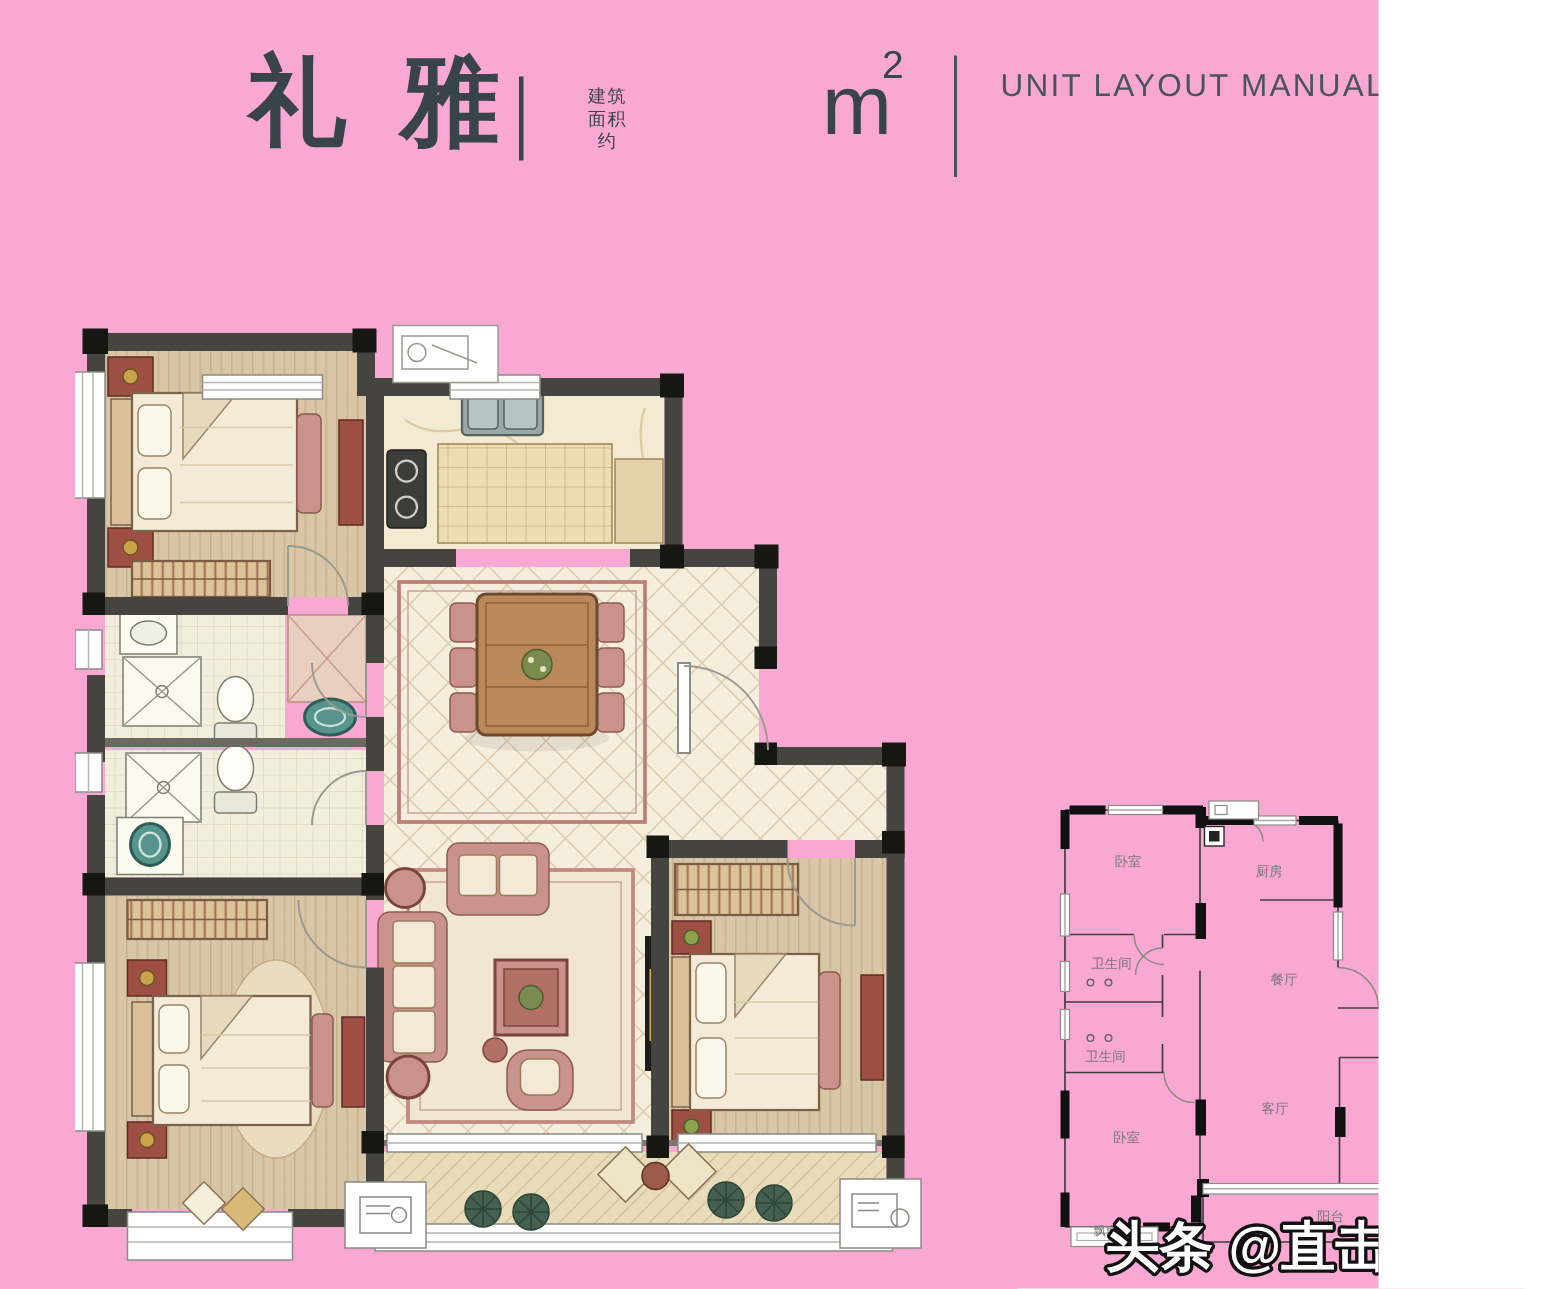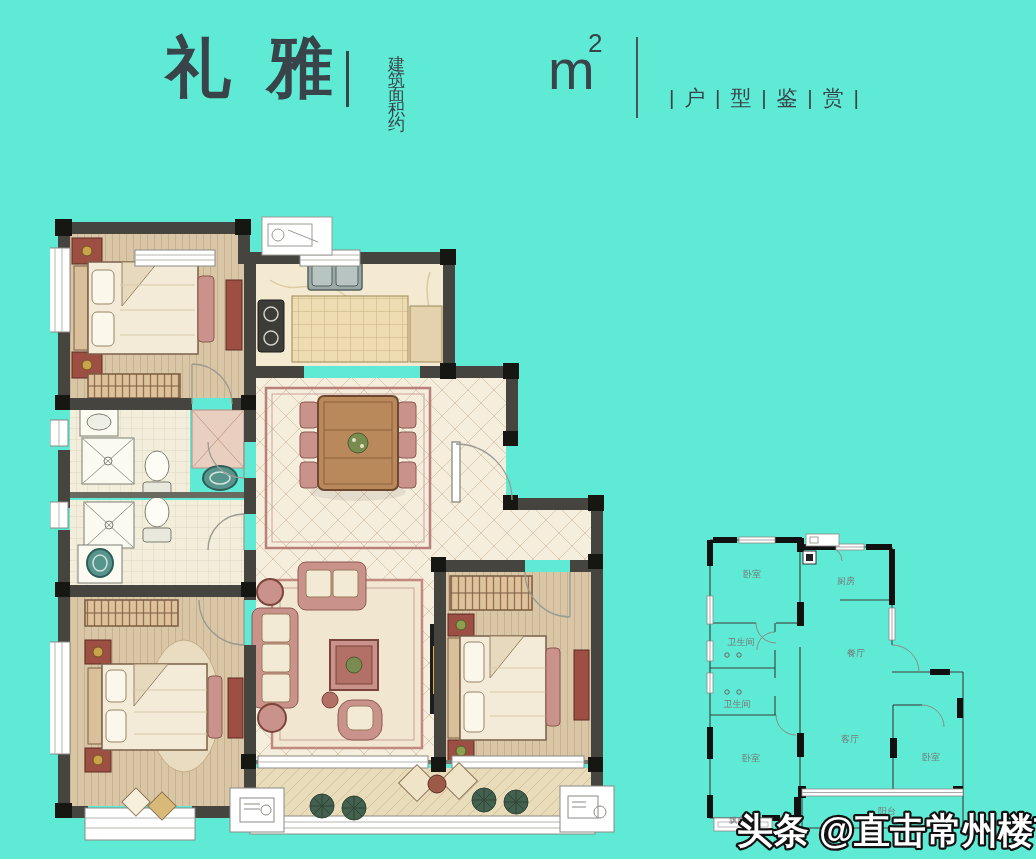--- a/index.html
+++ b/index.html
@@ -1,22 +1,22 @@
 <!DOCTYPE html>
 <html><head>
 <meta charset="utf-8">
 <style>
   html,body{margin:0;padding:0;background:#fff;}
-  .page{position:relative;width:1036px;height:859px;background:#5eead4;overflow:hidden;
+  .page{position:relative;width:919px;height:859px;background:#f9a8d4;overflow:hidden;
         font-family:"Liberation Sans","DejaVu Sans",sans-serif;color:#39444a;}
   .abs{position:absolute;}
   
   .plan-title{left:165px;top:34px;font-size:66px;font-weight:600;letter-spacing:36px;line-height:1;color:#39444a;white-space:nowrap;}
   .hdr-div1{left:346px;top:51px;width:3px;height:56px;background:#39444a;}
-  .area-label{left:388px;top:57px;width:34px;font-size:17px;line-height:15px;letter-spacing:1px;text-align:left;color:#39444a;}
+  .area-label{left:388px;top:57px;width:34px;font-size:12px;line-height:15px;letter-spacing:1px;text-align:center;color:#39444a;}
   .area-label span{display:block;}
   .area-num{left:426px;top:12px;font-size:92px;line-height:1;letter-spacing:2px;color:#39444a;}
   .area-unit{left:548px;top:42px;font-size:56px;line-height:1;color:#39444a;}
   .area-exp{left:588px;top:30px;font-size:26px;line-height:1;color:#39444a;}
   .spec-line{left:388px;top:99px;font-size:18px;letter-spacing:3px;color:#39444a;white-space:nowrap;}
   .hdr-div2{left:636px;top:37px;width:2px;height:81px;background:#4a545c;}
   .en-title{left:667px;top:46px;font-size:21px;letter-spacing:1.5px;color:#49545c;white-space:nowrap;}
   .cn-sub{left:669px;top:84px;font-size:21px;letter-spacing:2px;color:#39444a;white-space:nowrap;}
   svg text{font-family:"Liberation Sans","DejaVu Sans",sans-serif;}
 </style>
@@ -27,21 +27,21 @@
 
   <div class="abs plan-title">礼雅</div>
   <div class="abs hdr-div1"></div>
   <div class="abs area-label">
     <span>建筑</span>
     <span>面积约</span>
   </div>
   <div class="abs area-unit">m</div>
   <div class="abs area-exp">2</div>
   <div class="abs hdr-div2"></div>
-  <div class="abs cn-sub">| 户 | 型 | 鉴 | 赏 |</div>
+  <div class="abs en-title">UNIT LAYOUT MANUAL</div>
 
   <svg class="abs" style="left:50px;top:210px;" width="600" height="645" viewBox="50 210 600 645">
     <defs>
       <pattern id="woodV" width="7" height="7" patternUnits="userSpaceOnUse">
         <rect width="7" height="7" fill="#d9c6a7"></rect>
           <line x1="0.5" y1="0" x2="0.5" y2="7" stroke="#c8b28e" stroke-width="1"></line>
       </pattern>
       <pattern id="tileDiag" width="26" height="26" patternUnits="userSpaceOnUse">
         <rect width="26" height="26" fill="#f6eedd"></rect>
         <path d="M0,0 L26,26 M26,0 L0,26" stroke="#dccbb0" stroke-width="1" fill="none"></path>

